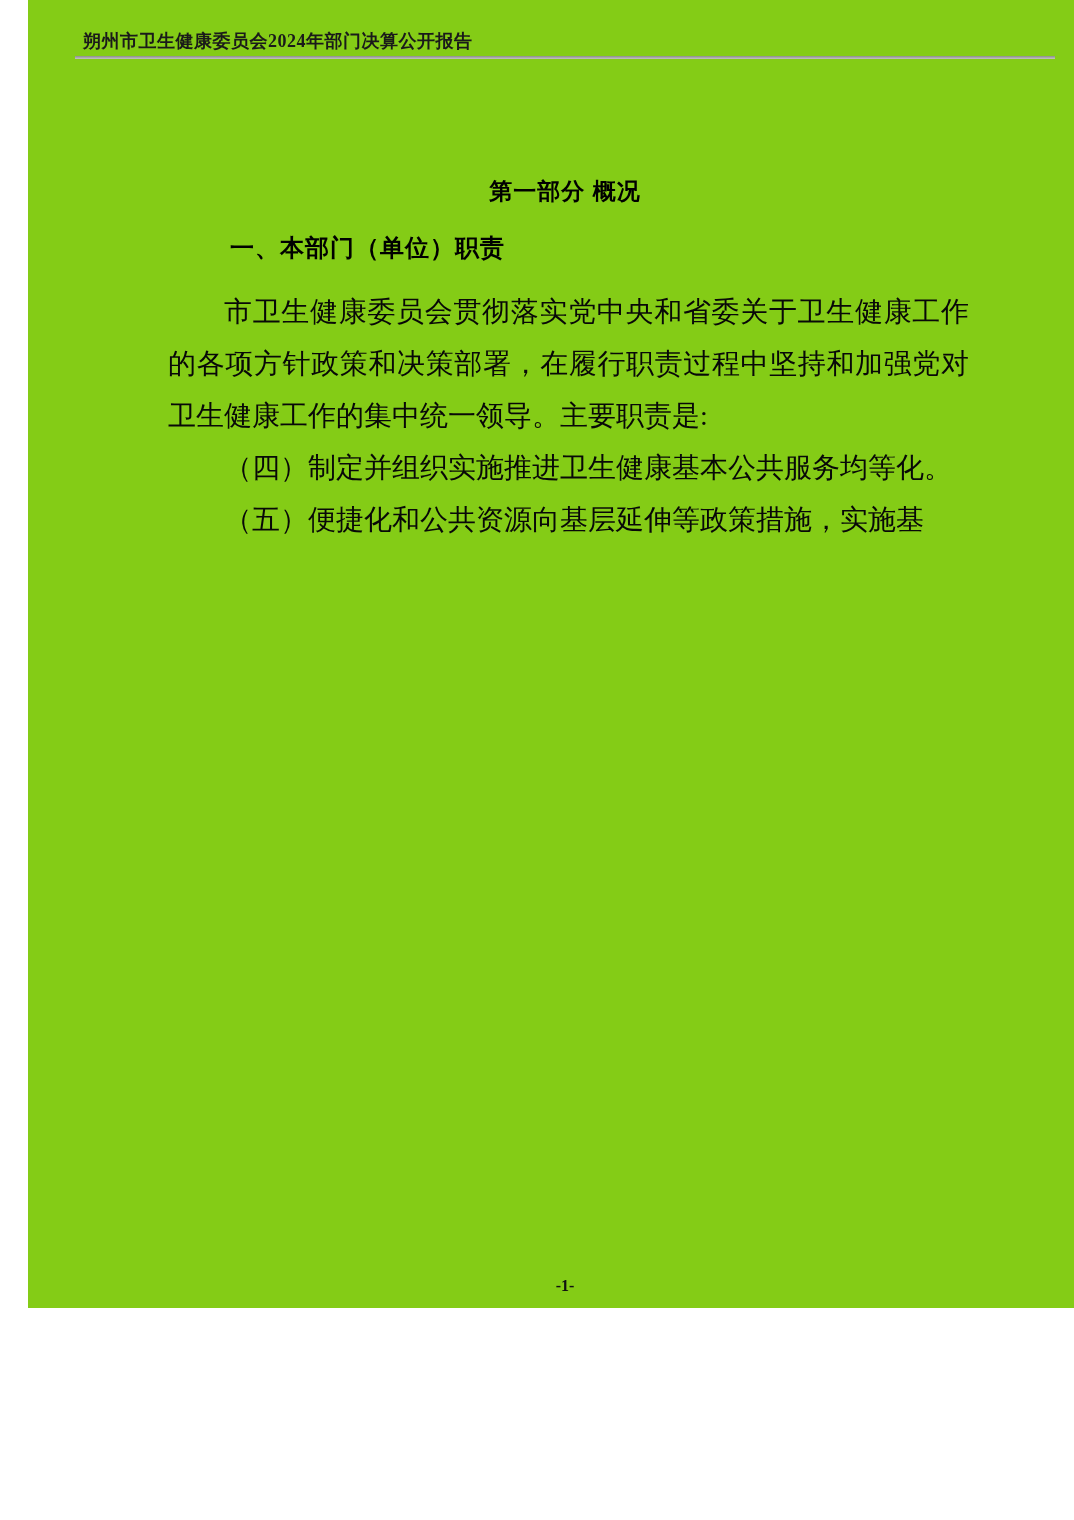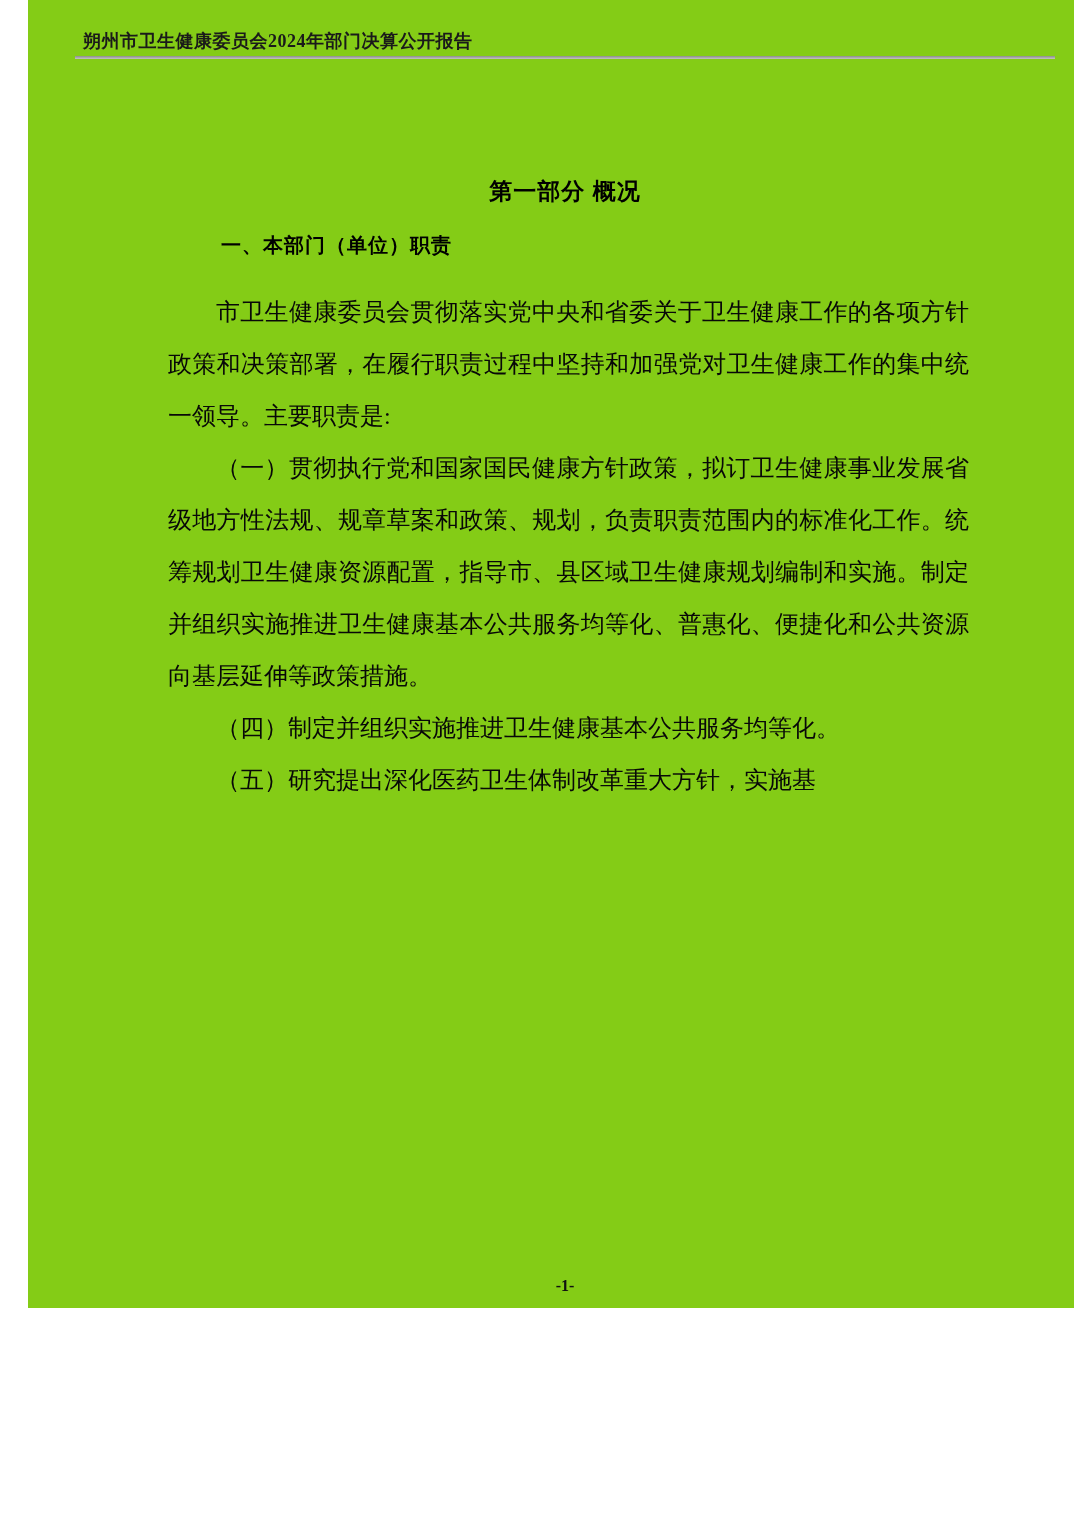--- a/index.html
+++ b/index.html
@@ -44,32 +44,32 @@
     right: 0;
     text-align: center;
     font-size: 23px;
     font-weight: bold;
     letter-spacing: 1px;
     font-family: "Liberation Sans", sans-serif;
   }
   .section-heading {
     position: absolute;
     top: 232px;
-    left: 193px;
-    font-size: 20px;
+    left: 202px;
+    font-size: 24px;
     font-weight: bold;
     letter-spacing: 1px;
     font-family: "Liberation Sans", sans-serif;
   }
   .doc-body {
     position: absolute;
     top: 286px;
     left: 140px;
     width: 801px;
-    font-size: 24px;
+    font-size: 28px;
     line-height: 52px;
     text-align: justify;
     font-family: "Liberation Serif", serif;
     color: #080808;
   }
   .doc-body p {
     margin: 0;
     padding: 0;
     text-indent: 2em;
     font-weight: normal;
@@ -96,22 +96,21 @@
   </div>
 
   <div class="header-rule"></div>
 
   <div class="doc-title">第一部分 概况</div>
 
   <div class="section-heading">一、本部门（单位）职责</div>
 
   <div class="doc-body">
     <p>市卫生健康委员会贯彻落实党中央和省委关于卫生健康工作的各项方针政策和决策部署，在履行职责过程中坚持和加强党对卫生健康工作的集中统一领导。主要职责是:</p>
-    <p>（一）贯彻执行党和国家国民健康方针政策，拟订卫生健康事业发展省级地方性法规、规章草案和政策、规划，负责职责范围内的标准化工作。统筹规划卫生健康资源配置，指导市、县区域卫生健康规划编制和实施。制定并组织实施推进卫生健康基本公共服务均等化、普惠化、便捷化和公共资源向基层延伸等政策措施。</p>
     <p>（四）制定并组织实施推进卫生健康基本公共服务均等化。</p>
-    <p>（五）研究提出深化医药卫生体制改革重大方针，实施基</p>
+    <p>（五）便捷化和公共资源向基层延伸等政策措施，实施基</p>
   </div>
 
   <div class="doc-footer">
     <span>-1-</span>
   </div>
 
 </div>
 
 </body></html>

